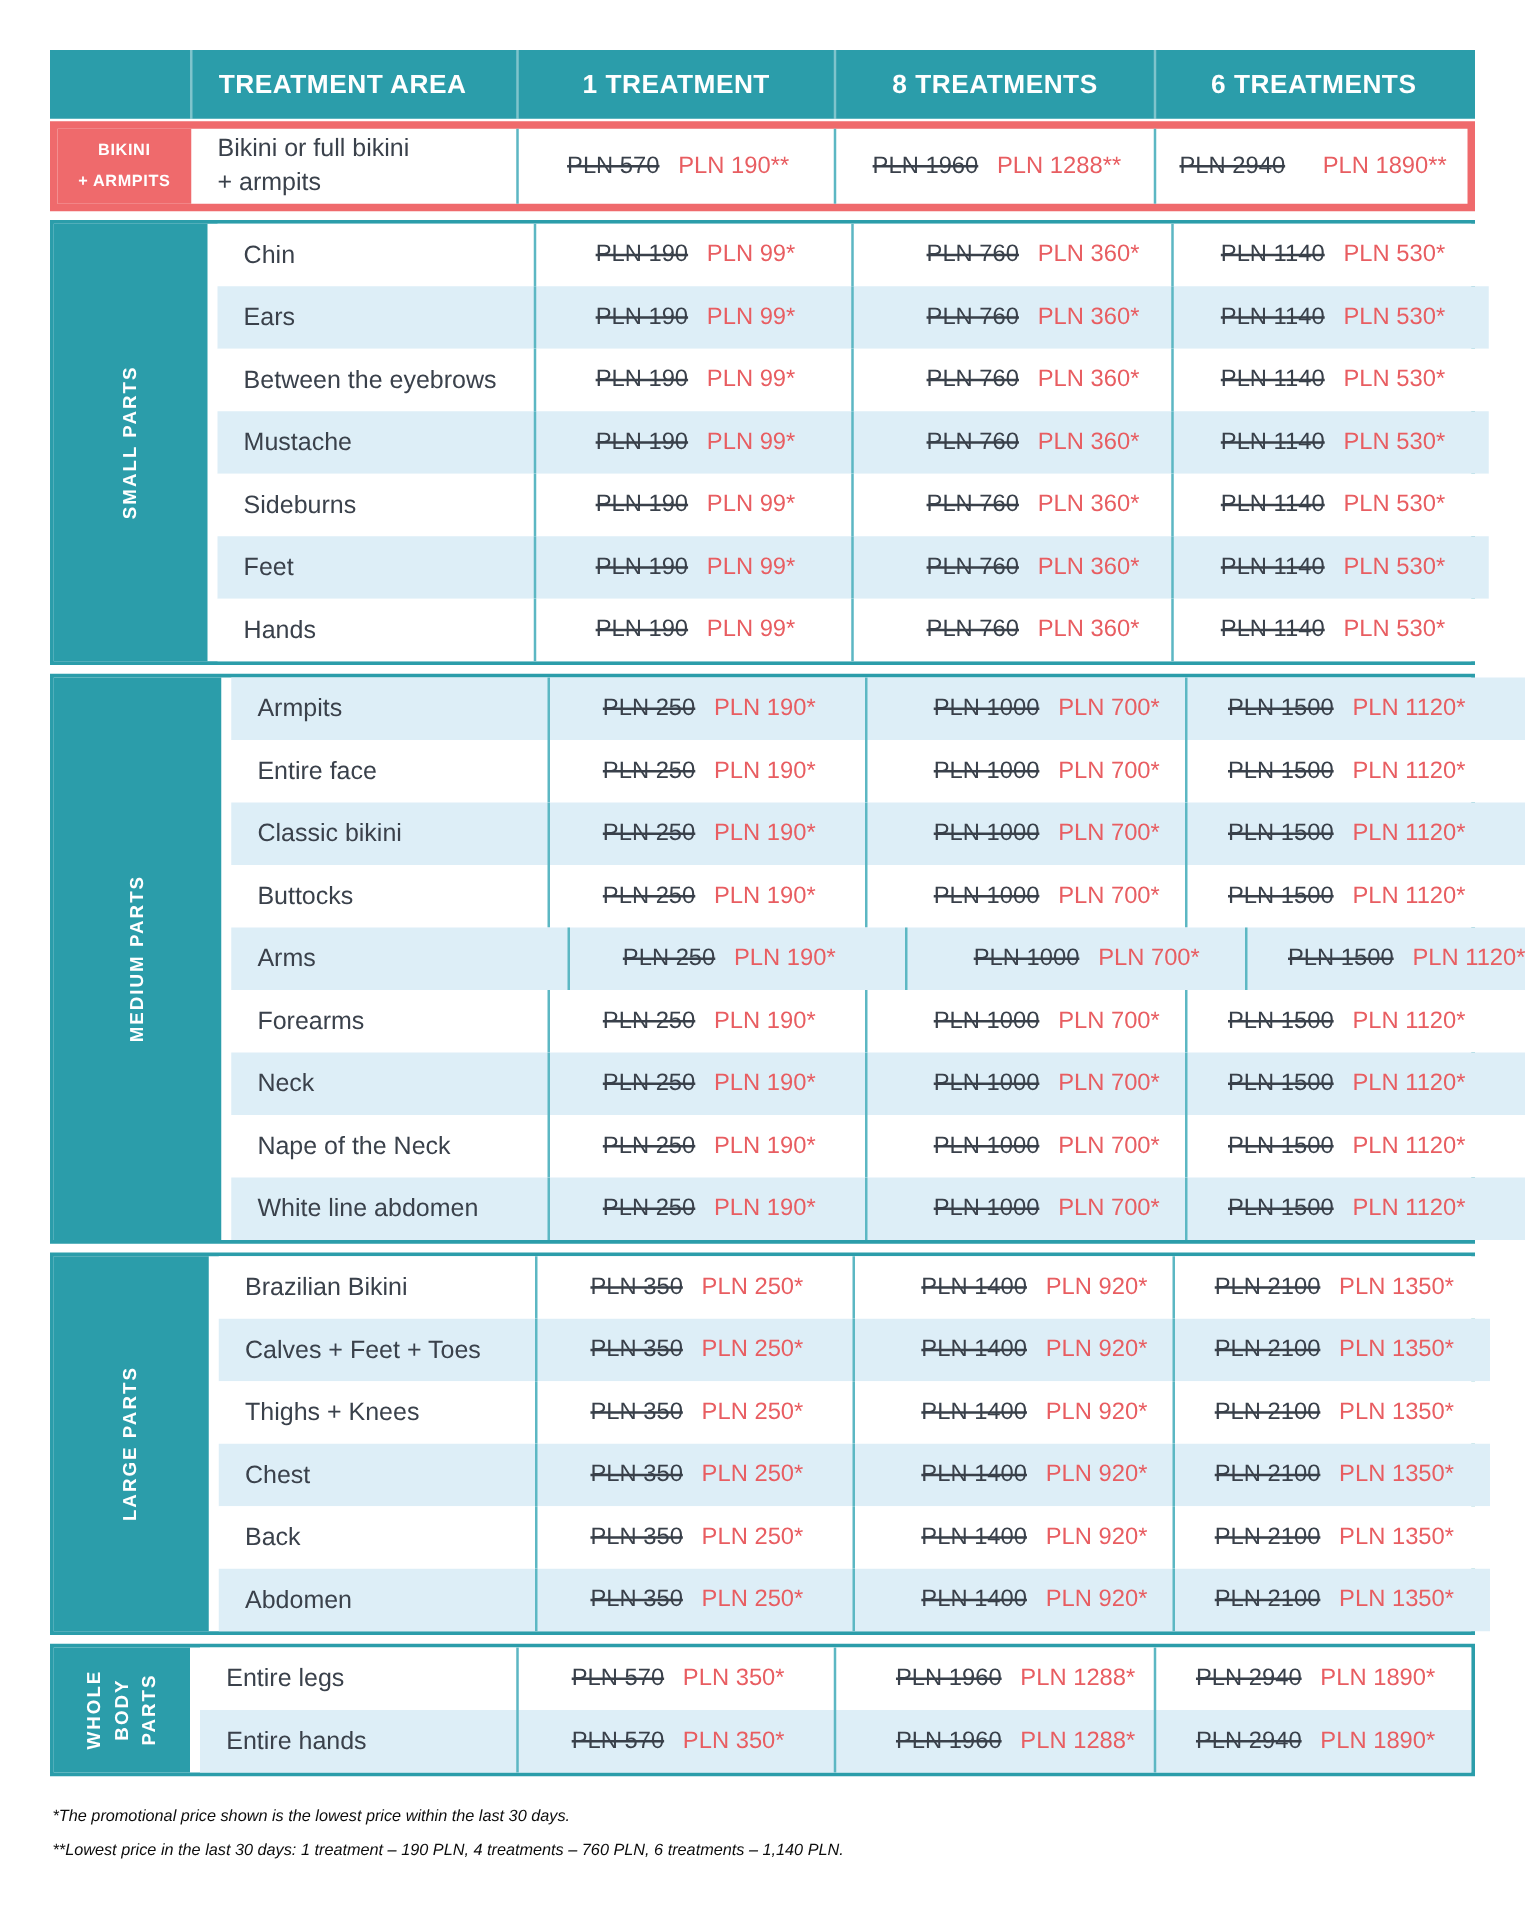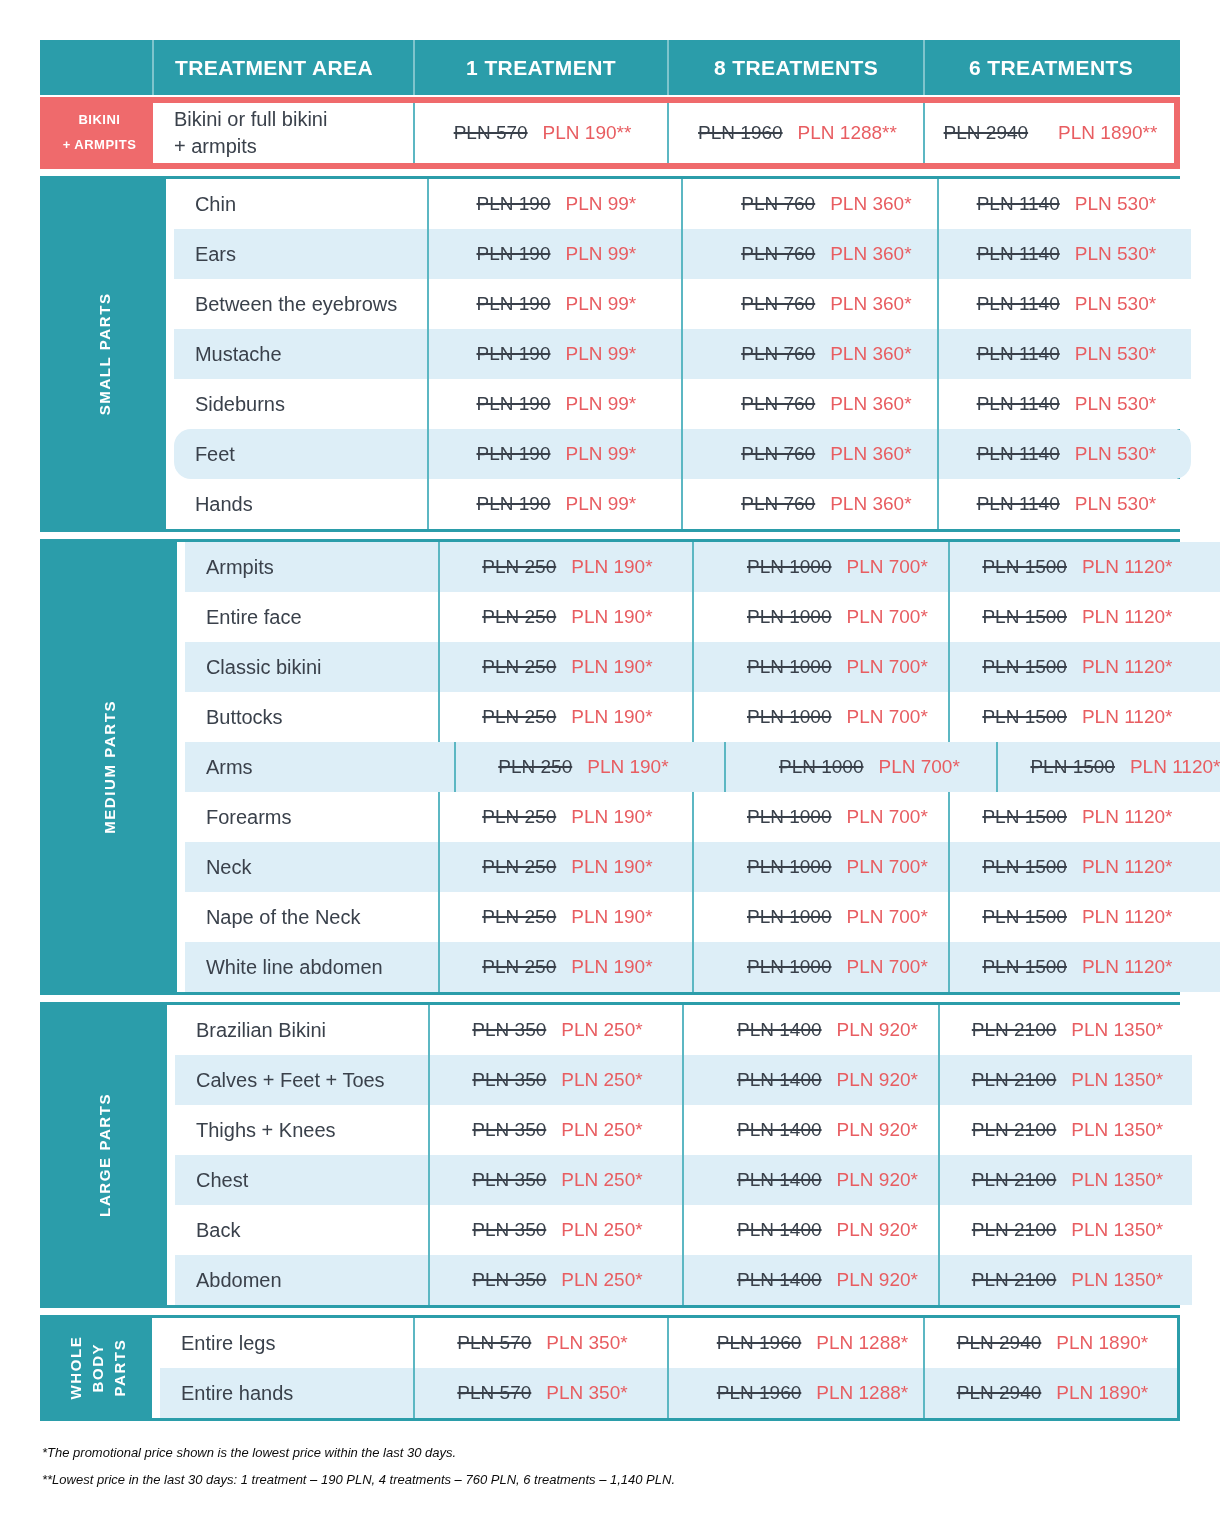--- a/index.html
+++ b/index.html
@@ -193,21 +193,21 @@
               </div>
               <div class="c-price mid">
                 <div class="old">PLN 760</div>
                 <div class="new" style="color: rgb(232, 93, 97);">PLN 360*</div>
               </div>
               <div class="c-price">
                 <div class="old">PLN 1140</div>
                 <div class="new" style="color: rgb(232, 93, 97);">PLN 530*</div>
               </div>
             </div>
-            <div class="row" style="background: rgb(221, 238, 247); border-radius: 17px;">
+            <div class="row" style="background: rgb(221, 238, 247);">
               <div class="c-area">Feet</div>
               <div class="c-price">
                 <div class="old">PLN 190</div>
                 <div class="new" style="color: rgb(232, 93, 97);">PLN 99*</div>
               </div>
               <div class="c-price mid">
                 <div class="old">PLN 760</div>
                 <div class="new" style="color: rgb(232, 93, 97);">PLN 360*</div>
               </div>
               <div class="c-price">

